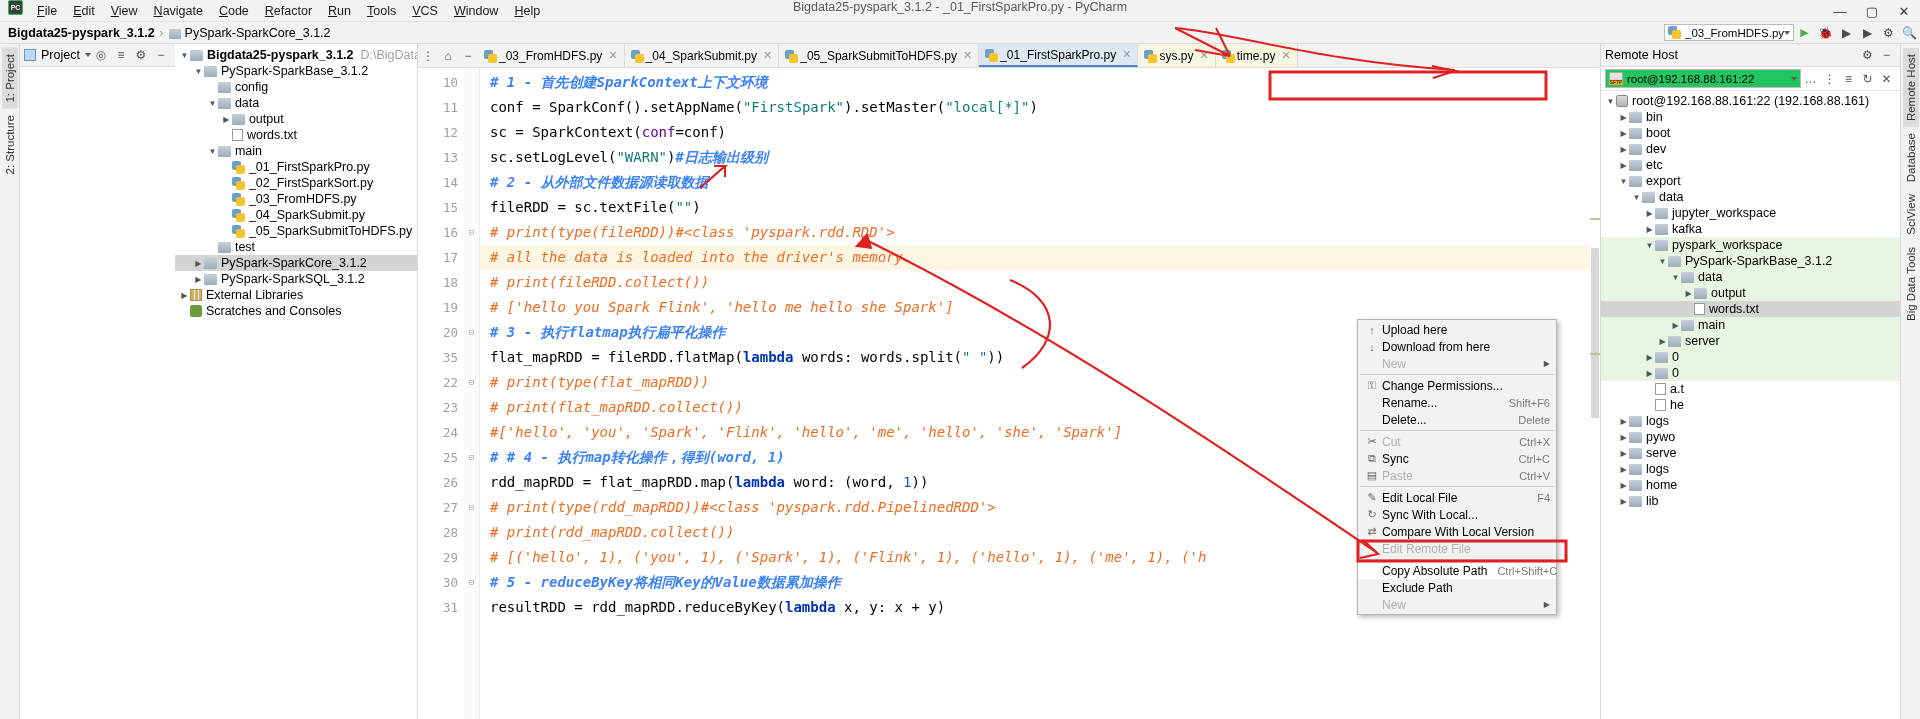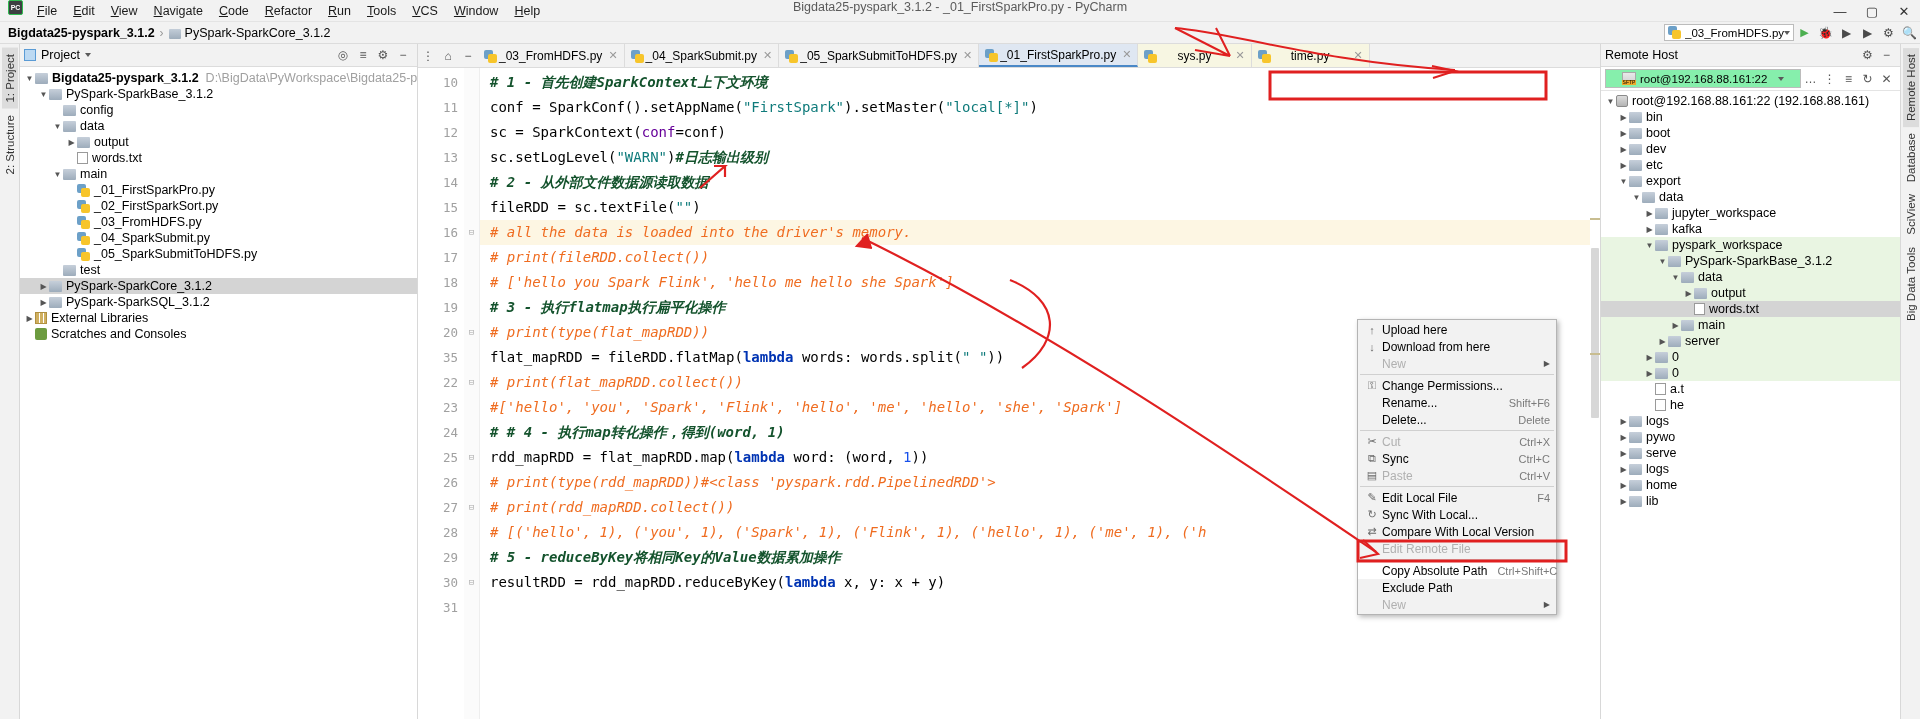--- a/index.html
+++ b/index.html
@@ -51,21 +51,21 @@
 
   
   #leftrail { width:20px; background:#f2f2f2; border-right:1px solid #d8d8d8;
     display:flex; flex-direction:column; align-items:center; padding-top:4px; }
   .vtab { writing-mode:vertical-rl; transform:rotate(180deg); font-size:11.5px;
     padding:6px 2px; color:#333; white-space:nowrap; }
   .vtab.sel { background:#dcdcdc; }
 
   
   #projpanel { width:398px; background:#fff; border-right:1px solid #d8d8d8;
-    display:flex; flex-direction:column; }
+    display:flex; flex-direction:row; }
   #projhdr { height:23px; background:#f2f2f2; display:flex; align-items:center;
     padding:0 4px; border-bottom:1px solid #dcdcdc; }
   #projhdr .ptitle { font-size:12.5px; margin-left:5px; }
   #projhdr .hicon { width:20px; height:20px; display:flex; align-items:center;
     justify-content:center; color:#555; font-size:12px; }
   .sqicon { width:12px;height:12px;border:1.5px solid #5a9bd5;background:#bcd9f2; }
   #tree { flex:1; overflow:hidden; padding-top:3px; font-size:12.5px; }
   .tnode { height:16px; display:flex; align-items:center; white-space:nowrap;
     padding-left:4px; }
   .tnode.sel { background:#d4d4d4; }
@@ -91,61 +91,61 @@
   
   #editor { flex:1; display:flex; flex-direction:column; background:#fff;
     min-width:0; }
   #tabstrip { height:24px; background:#f2f2f2; display:flex; align-items:stretch;
     border-bottom:1px solid #dcdcdc; overflow:hidden; }
   .tcontrol { width:20px; display:flex;align-items:center;justify-content:center;
     color:#555; font-size:12px; }
   .etab { display:flex; align-items:center; padding:0 6px; font-size:12px;
     border-right:1px solid #dcdcdc; white-space:nowrap; background:#f2f2f2; }
   .etab.active { background:#dfe7f2; border-bottom:2px solid #4a88c7; }
-  .etab.yellow { background:#f7f6e2;gap:18px; }
+  .etab.yellow { background:#f7f6e2; }
   .etab .x { margin-left:6px; color:#999; font-size:11px; }
   .etab .pyicon { width:11px;height:11px; }
 
   #codewrap { flex:1; display:flex; position:relative; overflow:hidden;
     font-family:"DejaVu Sans Mono", monospace; }
   #gutter { width:46px; background:#fff; color:#a0a0a0; font-size:12.5px;
     text-align:right; padding-top:2px; flex:none; }
   #foldcol { width:16px; background:#fbfbfb; flex:none; border-right:1px solid #eee;
     padding-top:2px; }
   .gl { height:25px; line-height:25px; padding-right:6px; }
   .fold { height:25px; line-height:25px; text-align:center; color:#aaa;
     font-size:9px; }
   #codecol { flex:1; padding-top:2px; position:relative; min-width:0;
     overflow:hidden; }
   .cl { height:25px; line-height:25px; white-space:pre; font-size:14px;
     padding-left:10px; }
   .cl.hl { background:#fdf6e3; }
   .cmt { color:#ef6c20; font-style:italic; }
-  .cmtb { color:#14532d; font-style:italic; font-weight:bold; }
+  .cmtb { color:#3b82f6; font-style:italic; font-weight:bold; }
   .str { color:#0f7b7b; }
   .kw { color:#0033b3; font-weight:bold; }
   .num { color:#1750eb; }
   .pk { color:#660099; }
   .plain { color:#000; }
   #vscroll { position:absolute; right:0; top:0; width:10px; height:100%;
     background:#fff; }
   #vscroll .thumb { position:absolute; left:1px; width:8px; background:#d7d7d7;
     border-radius:1px; }
   .markL { position:absolute; right:0; width:10px; height:2px; background:#c8bd90; }
 
   
   #remote { width:300px; background:#fff; border-left:1px solid #d8d8d8;
     display:flex; flex-direction:column; position:relative; }
   #rhdr { height:23px; background:#f2f2f2; display:flex; align-items:center;
     padding:0 4px; border-bottom:1px solid #dcdcdc; }
   #rhdr .rtitle { font-size:12.5px; flex:1; }
   #rtoolbar { height:24px; display:flex; align-items:center; padding:2px 4px;
     border-bottom:1px solid #e4e4e4; }
-  #rcombo { flex:1; height:19px; border:1px solid #bcbcbc; background:#86efac;
-    display:flex; align-items:center; padding:0 16px; font-size:11.5px; }
+  #rcombo { flex:1; height:19px; border:1px solid #bcbcbc; background:#22c55e;
+    display:flex; align-items:center; padding:0 3px; font-size:11.5px; }
   .sftp { width:14px;height:13px;margin-right:4px;flex:none;
     background:linear-gradient(#e9e9e9,#cfcfcf); border:1px solid #a8a8a8;
     position:relative; }
   .sftp:after{content:'SFTP';position:absolute;bottom:-1px;left:-1px;right:-1px;
     font-size:5px;background:#f0a92b;color:#000;text-align:center;line-height:5px;}
   .rticon { width:19px;height:19px;display:flex;align-items:center;
     justify-content:center;color:#555;font-size:12px; }
   #rtree { flex:1; overflow:hidden; font-size:12.5px; padding-top:2px; }
   .rnode { height:16px; display:flex; align-items:center; white-space:nowrap; }
   .rnode.green { background:#e9f5e2; }
@@ -417,26 +417,27 @@
           <div class="fold">⊟</div>
           <div class="fold"></div>
         </div>
       <div id="codecol">
           <div class="cl"><span class="cmtb"># 1 - 首先创建SparkContext上下文环境</span></div>
           <div class="cl"><span class="plain">conf = SparkConf().setAppName(</span><span class="str">"FirstSpark"</span><span class="plain">).setMaster(</span><span class="str">"local[*]"</span><span class="plain">)</span></div>
           <div class="cl"><span class="plain">sc = SparkContext(</span><span class="pk">conf</span><span class="plain">=conf)</span></div>
           <div class="cl"><span class="plain">sc.setLogLevel(</span><span class="str">"WARN"</span><span class="plain">)</span><span class="cmtb">#日志输出级别</span></div>
           <div class="cl"><span class="cmtb"># 2 - 从外部文件数据源读取数据</span></div>
           <div class="cl"><span class="plain">fileRDD = sc.textFile(</span><span class="str">""</span><span class="plain">)</span></div>
+          <div class="cl"><span class="cmt"># print(type(fileRDD))#&lt;class 'pyspark.rdd.RDD'&gt;</span></div>
           <div class="cl hl"><span class="cmt"># all the data is loaded into the driver's memory.</span></div>
           <div class="cl"><span class="cmt"># print(fileRDD.collect())</span></div>
           <div class="cl"><span class="cmt"># ['hello you Spark Flink', 'hello me hello she Spark']</span></div>
           <div class="cl"><span class="cmtb"># 3 - 执行flatmap执行扁平化操作</span></div>
+          <div class="cl"><span class="plain">flat_mapRDD = fileRDD.flatMap(</span><span class="kw">lambda</span><span class="plain"> words: words.split(</span><span class="str">" "</span><span class="plain">))</span></div>
           <div class="cl"><span class="cmt"># print(type(flat_mapRDD))</span></div>
-          <div class="cl"><span class="plain">flat_mapRDD = fileRDD.flatMap(</span><span class="kw">lambda</span><span class="plain"> words: words.split(</span><span class="str">" "</span><span class="plain">))</span></div>
           <div class="cl"><span class="cmt"># print(flat_mapRDD.collect())</span></div>
           <div class="cl"><span class="cmt">#['hello', 'you', 'Spark', 'Flink', 'hello', 'me', 'hello', 'she', 'Spark']</span></div>
           <div class="cl"><span class="cmtb"># # 4 - 执行map转化操作，得到(word, 1)</span></div>
           <div class="cl"><span class="plain">rdd_mapRDD = flat_mapRDD.map(</span><span class="kw">lambda</span><span class="plain"> word: (word, </span><span class="num">1</span><span class="plain">))</span></div>
           <div class="cl"><span class="cmt"># print(type(rdd_mapRDD))#&lt;class 'pyspark.rdd.PipelinedRDD'&gt;</span></div>
           <div class="cl"><span class="cmt"># print(rdd_mapRDD.collect())</span></div>
           <div class="cl"><span class="cmt"># [('hello', 1), ('you', 1), ('Spark', 1), ('Flink', 1), ('hello', 1), ('me', 1), ('h</span></div>
           <div class="cl"><span class="cmtb"># 5 - reduceByKey将相同Key的Value数据累加操作</span></div>
           <div class="cl"><span class="plain">resultRDD = rdd_mapRDD.reduceByKey(</span><span class="kw">lambda</span><span class="plain"> x, y: x + y)</span></div>
         </div>

